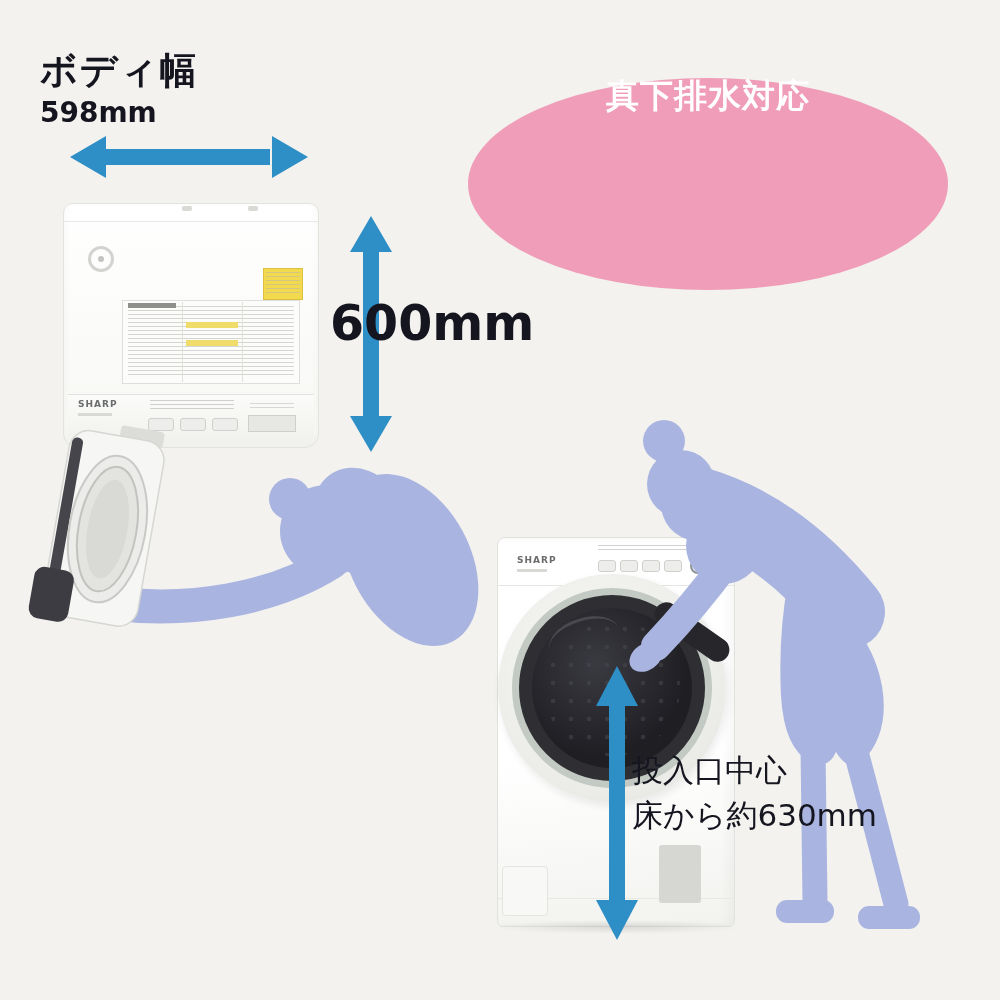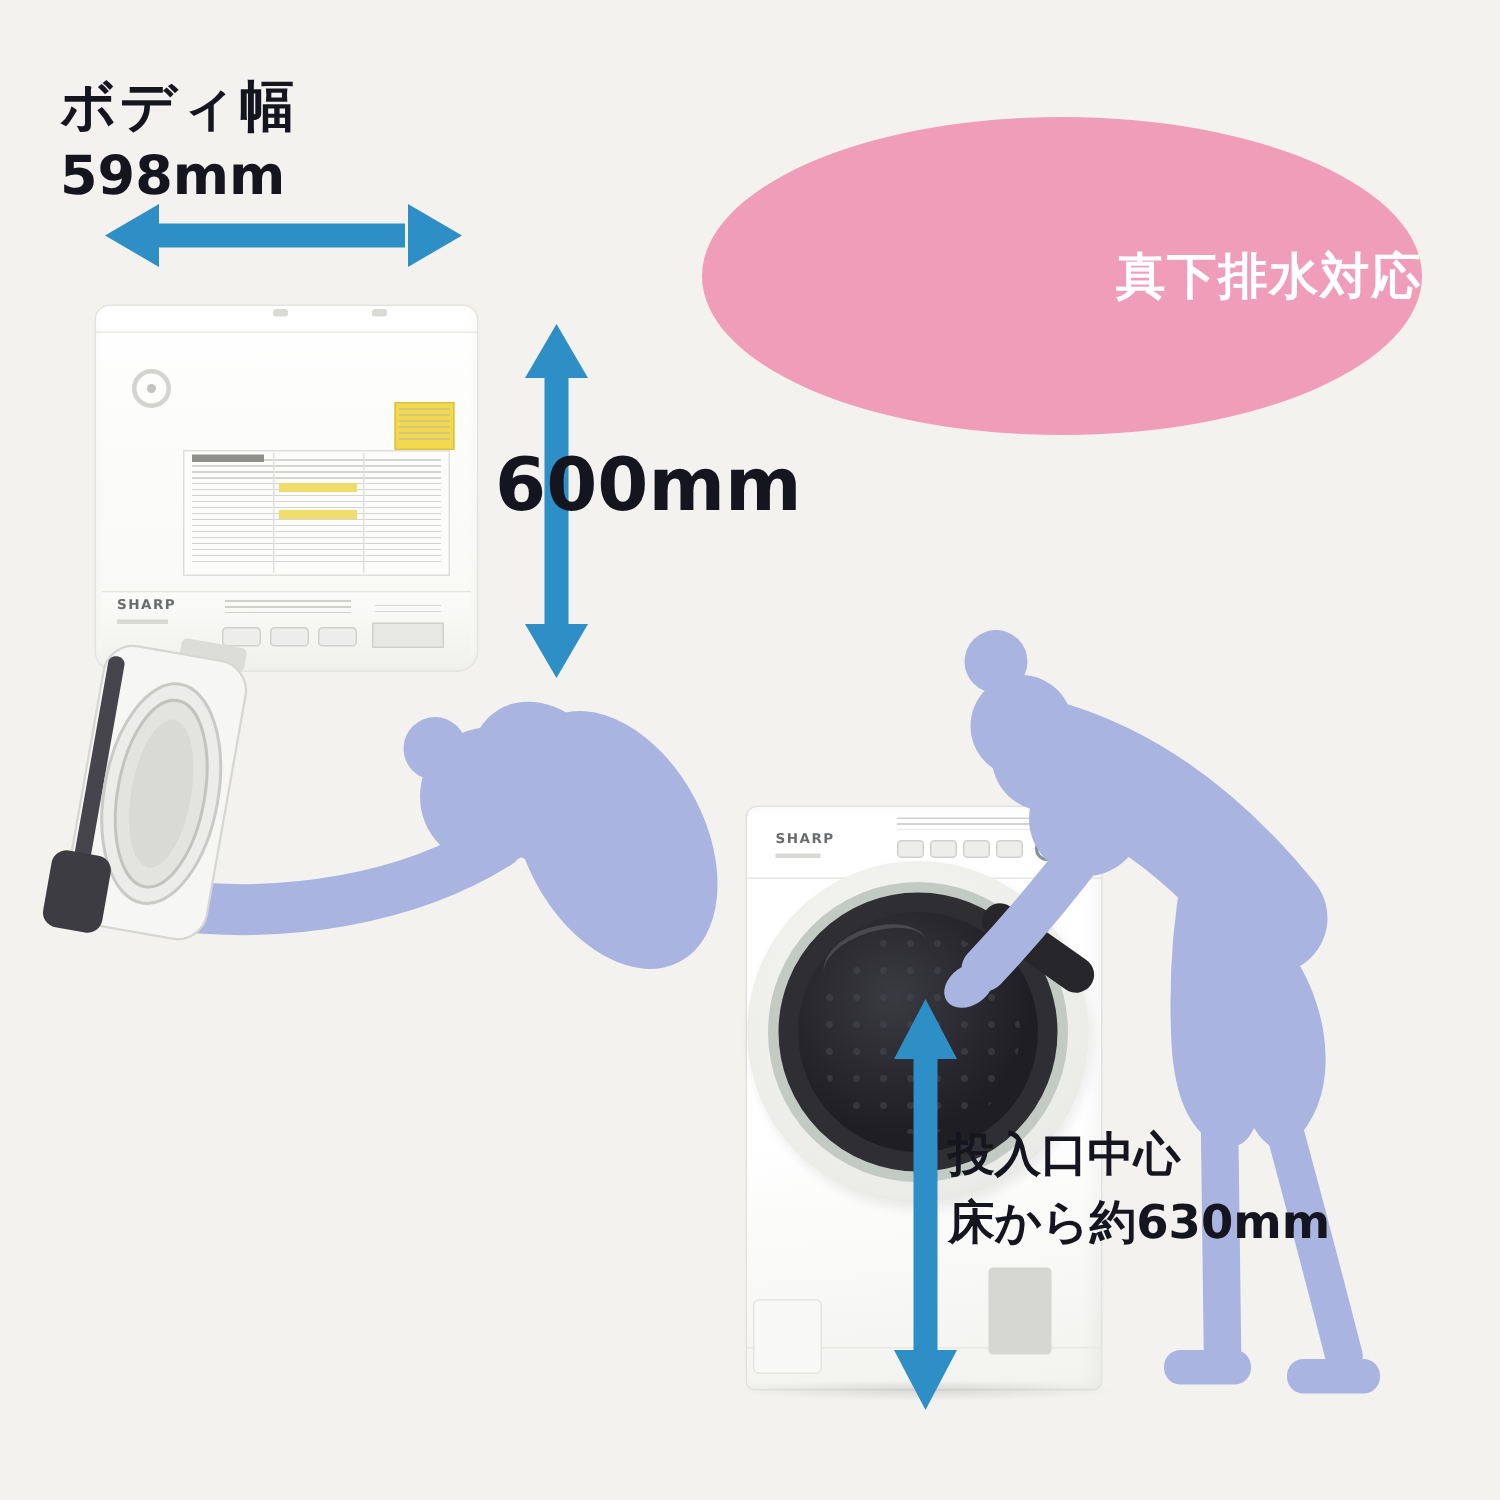--- a/index.html
+++ b/index.html
@@ -3,28 +3,28 @@
 <meta charset="utf-8">
 <style>
   *{margin:0;padding:0;box-sizing:border-box}
   body{font-family:"DejaVu Sans","Liberation Sans",sans-serif;background:#f3f2ef}
   .stage{position:relative;width:1000px;height:1000px;background:#f3f2ef;overflow:hidden}
   .abs{position:absolute}
   .z1{z-index:1}.z2{z-index:2}.z3{z-index:3}
   .label{font-weight:bold;color:#15151f;line-height:1.15;text-align:left}
   .width-label{left:40px;top:50px;width:310px}
   .width-title{display:block;font-size:37px;letter-spacing:2px}
-  .width-value{display:block;font-size:36px;margin-top:4px}
+  .width-value{display:block;font-size:28px;margin-top:4px}
   .depth-label{left:330px;top:296px;width:170px}
   .depth-title{display:block;font-size:37px;letter-spacing:2px}
   .depth-value{display:block;font-size:49px}
   .badge{left:468px;top:78px;width:480px;height:212px;background:#f09db9;border-radius:50%;
-         display:flex;flex-direction:row;align-items:center;justify-content:flex-end;}
+         display:flex;flex-direction:column;align-items:center;justify-content:space-between;}
   .badge span{color:#fff;font-weight:bold;font-size:33px;line-height:1.1;white-space:nowrap;letter-spacing:1px}
-  .port-label{left:632px;top:748px;font-size:31px;font-weight:bold;color:#15151f;line-height:1.45;text-align:left;white-space:nowrap}
+  .port-label{left:632px;top:748px;font-size:31px;font-weight:normal;color:#15151f;line-height:1.45;text-align:left;white-space:nowrap}
   .brand{font-size:9px;font-weight:bold;color:#6a6c6e;letter-spacing:1px}
   .lines{background-image:repeating-linear-gradient(to bottom,#b4b4b1 0,#b4b4b1 1px,transparent 1px,transparent 4px)}
   .pill{background:#ededeb;border:1px solid #d0d0cd;border-radius:3px}
   svg{display:block}
 </style>
 </head>
 <body>
 
 <div class="stage">
 

